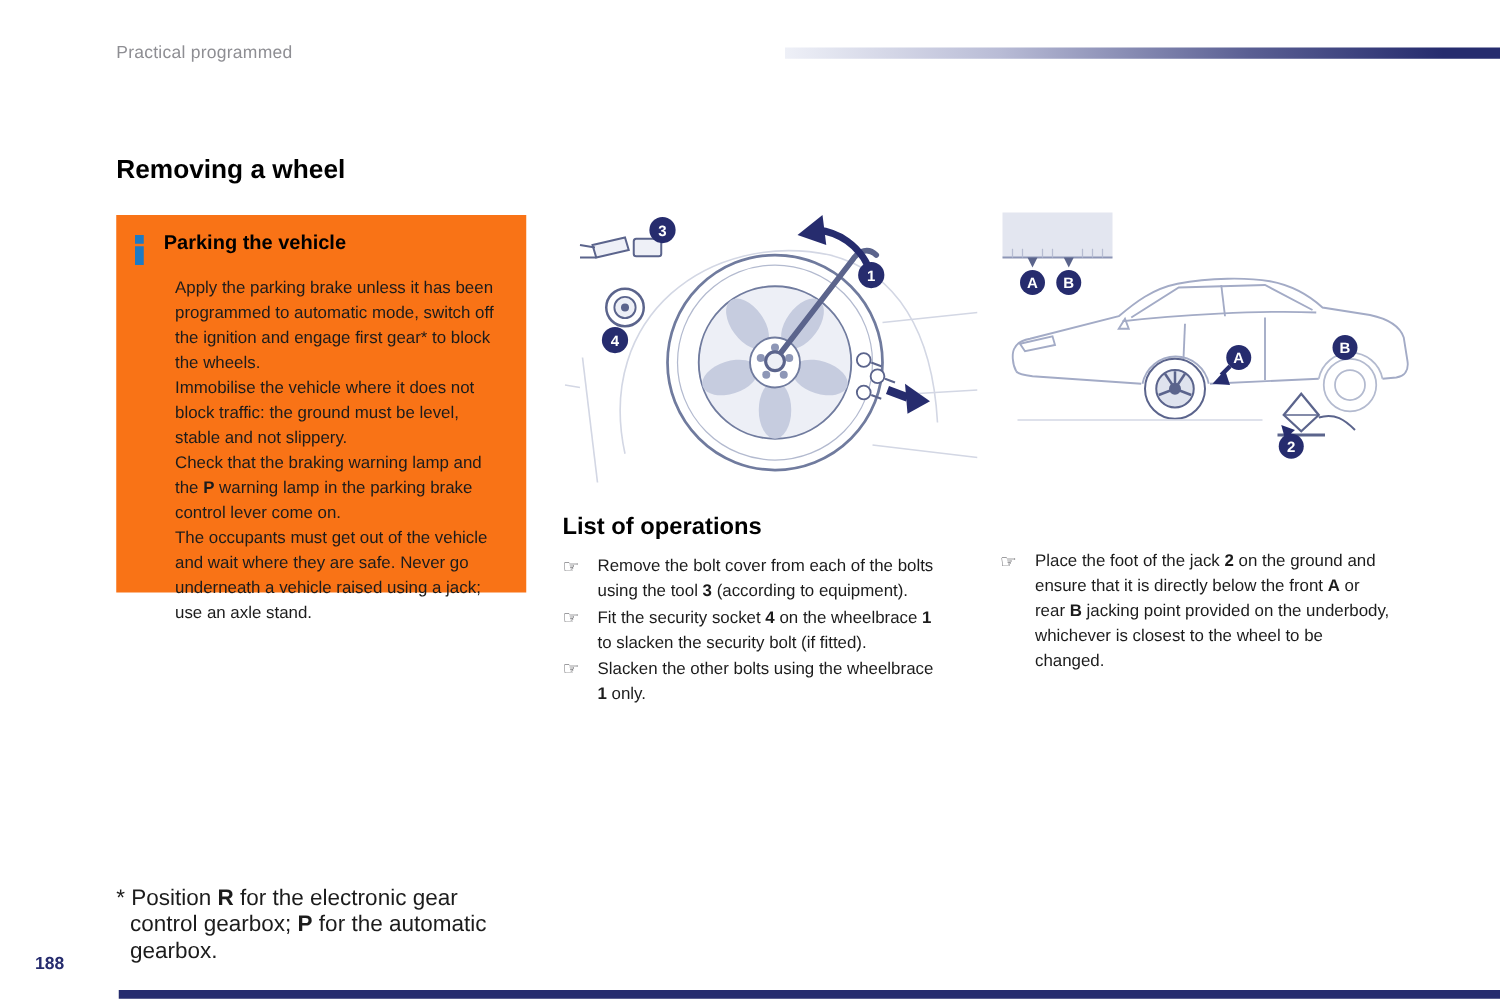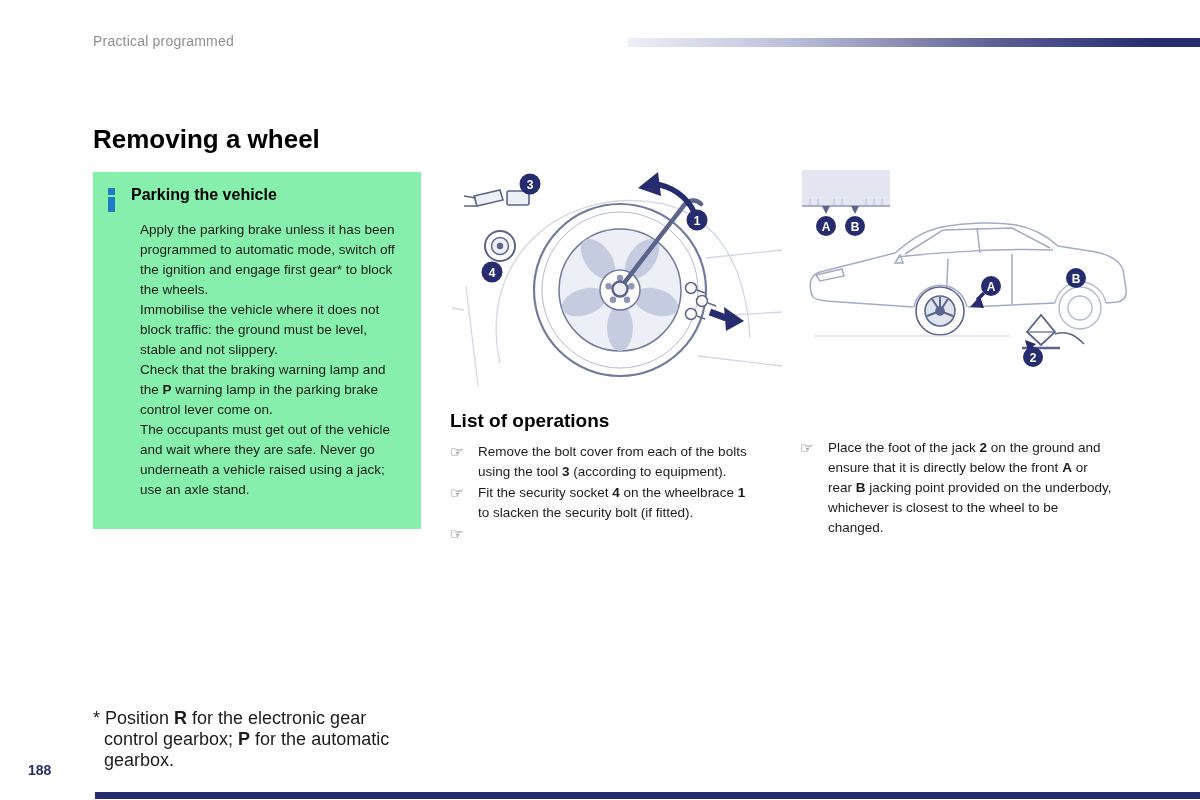--- a/index.html
+++ b/index.html
@@ -2,22 +2,22 @@
 <html><head>
 <meta charset="utf-8">
 <style>
   html,body{margin:0;padding:0;background:#fff;}
   body{width:1200px;height:800px;position:relative;overflow:hidden;
        font-family:"Liberation Sans",sans-serif;color:#1c1c1c;}
   .abs{position:absolute;}
   .page-header-text{left:93px;top:33px;font-size:14px;color:#8e8e93;letter-spacing:.2px;}
   .header-bar{left:628px;top:38px;width:572px;height:9px;
       background:linear-gradient(90deg,#eef0f7 0%,#b9bcd6 30%,#5a5f93 65%,#262c6e 92%);}
-  .page-title{left:93px;top:124px;font-size:26px;font-weight:700;color:#000;}
-  .panel{left:93px;top:172px;width:328px;height:357px;background:#86efac;}
+  .page-title{left:93px;top:124px;font-size:21px;font-weight:700;color:#000;}
+  .panel{left:93px;top:172px;width:328px;height:302px;background:#f97316;}
   .panel-head{display:flex;align-items:flex-start;padding:14px 14px 4px 15px;}
   .info-icon{display:inline-flex;flex-direction:column;align-items:center;gap:2px;
       margin-right:16px;margin-top:2px;}
   .info-dot{width:7px;height:7px;background:#1d7ac4;}
   .info-bar{width:7px;height:15px;background:#1d7ac4;}
   .panel-heading{font-size:16px;font-weight:700;color:#000;}
   .panel-body{padding:4px 16px 0 47px;font-size:13.5px;line-height:20px;}
   .panel-body p{margin:0;}
   .b{font-weight:700;}
   .middle-col{left:450px;top:168px;width:332px;}
@@ -140,20 +140,21 @@
     <div class="op-item">
       <span class="ptr">☞</span>
       <span class="op-text"><span>Remove the bolt cover from each of the bolts using the tool </span><span class="b">3</span><span> (according to equipment).</span></span>
     </div>
     <div class="op-item">
       <span class="ptr">☞</span>
       <span class="op-text"><span>Fit the security socket </span><span class="b">4</span><span> on the wheelbrace </span><span class="b">1</span><span> to slacken the security bolt (if fitted).</span></span>
     </div>
     <div class="op-item">
       <span class="ptr">☞</span>
+      <span class="op-text"><span>Slacken the other bolts using the wheelbrace </span><span class="b">1</span><span> only.</span></span>
     </div>
   </div>
 </section>
 
 <section class="abs right-col">
   <svg viewBox="0 0 332 200" width="332" height="200">
     <g>
       <rect x="2" y="2" width="88" height="36" fill="#e3e6f0"></rect>
       <path d="M 2,38 L 90,38" stroke="#8d96b6" stroke-width="1.6" fill="none"></path>
       <g stroke="#b6bcd2" stroke-width="1">

